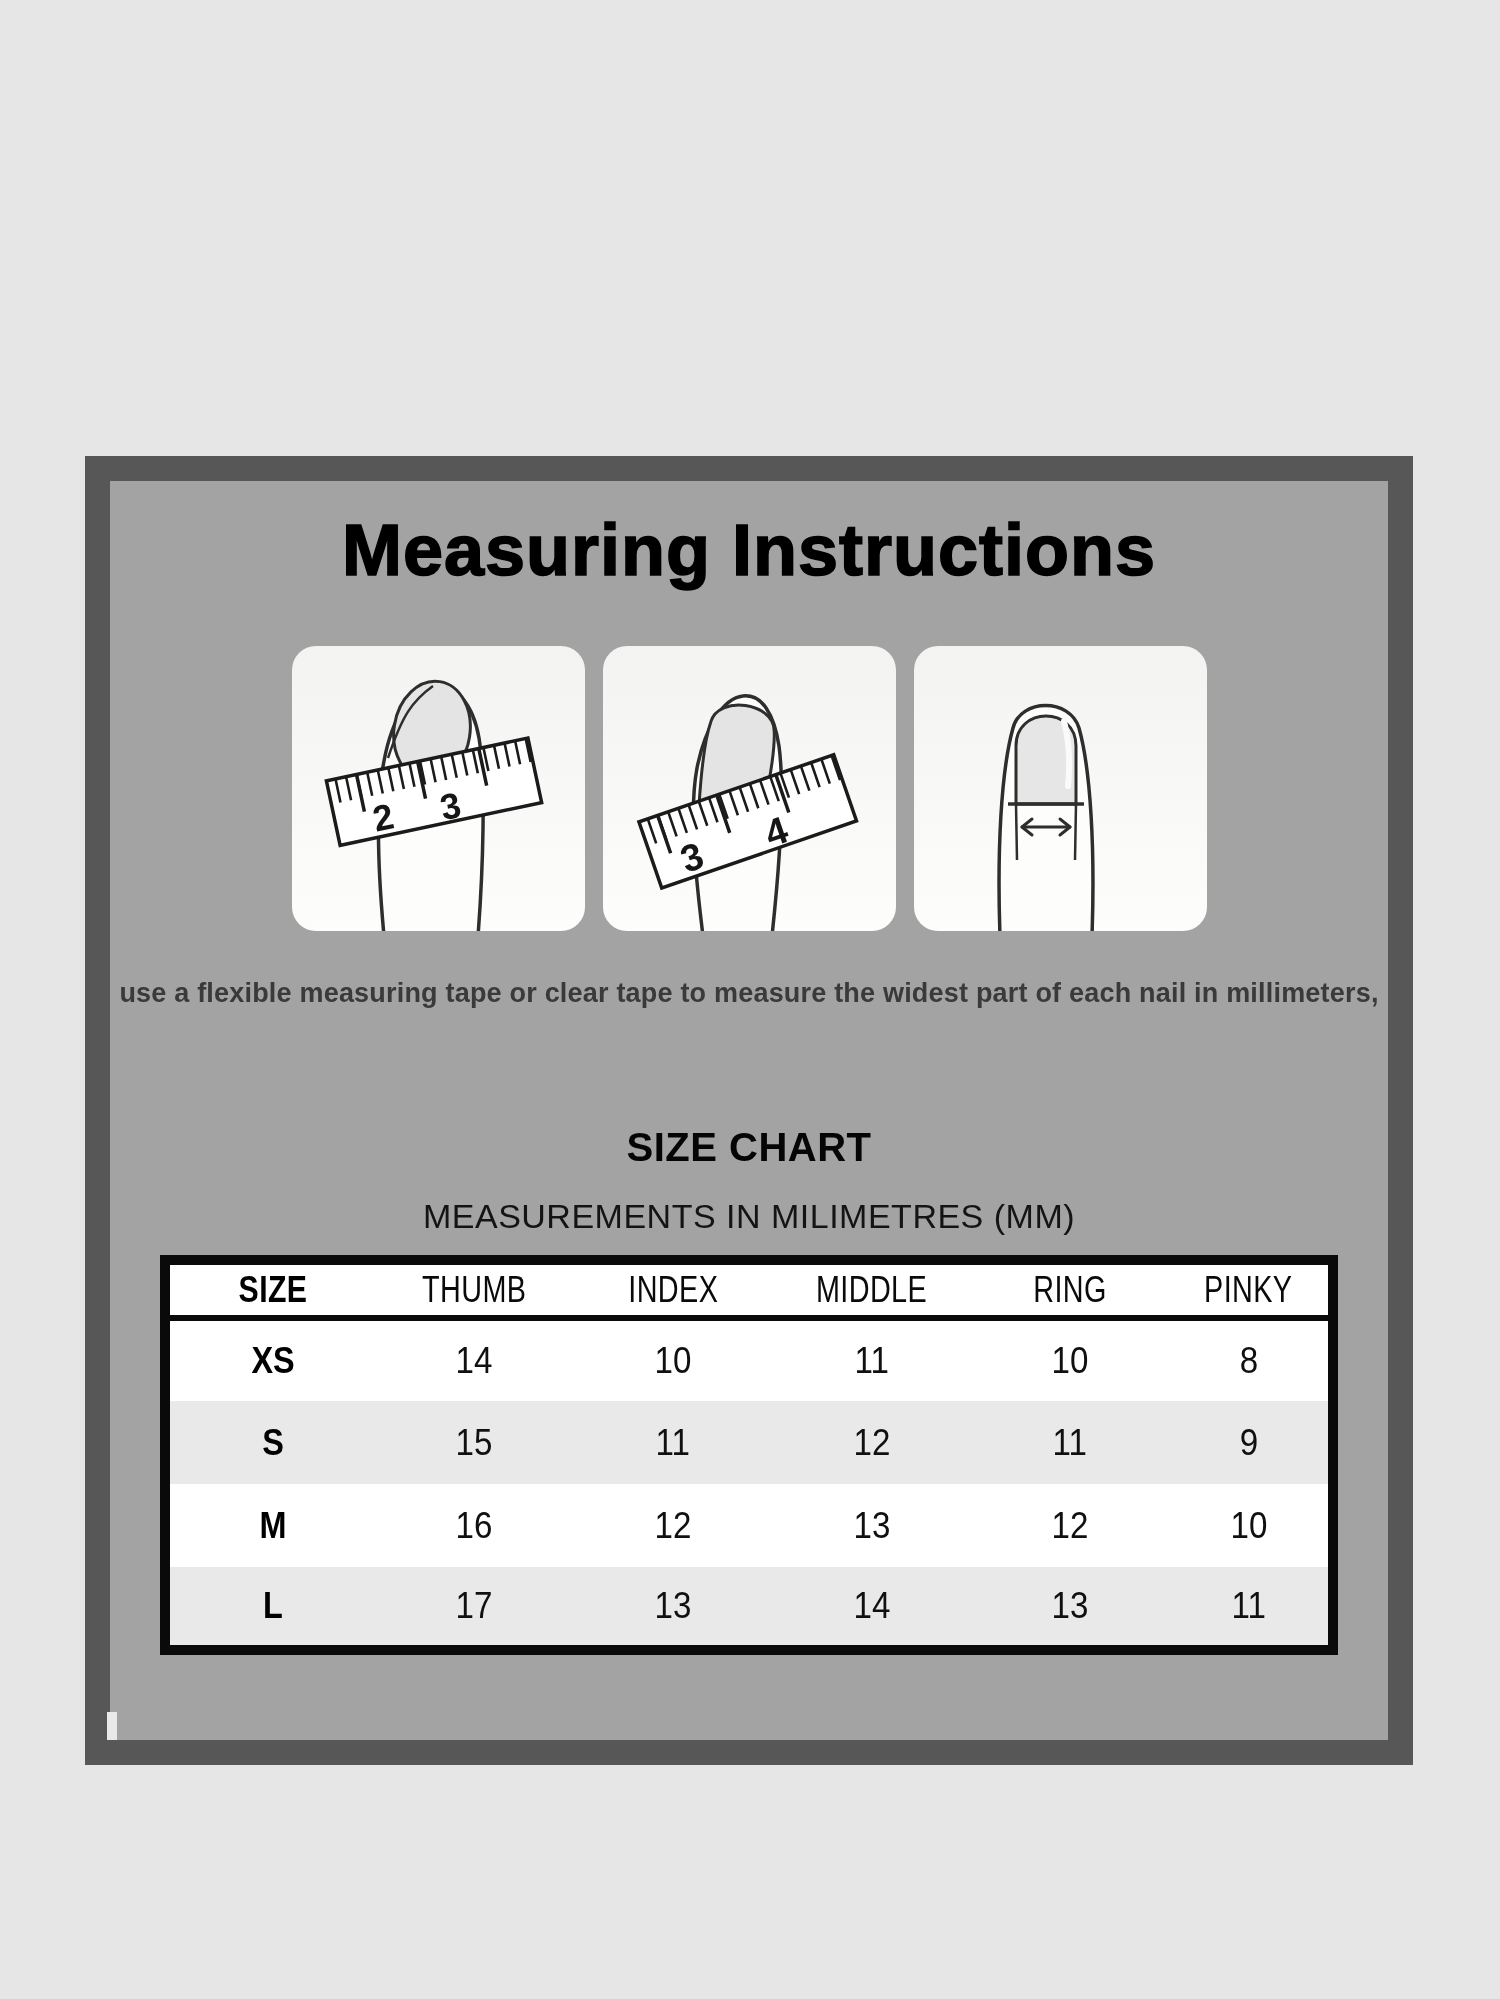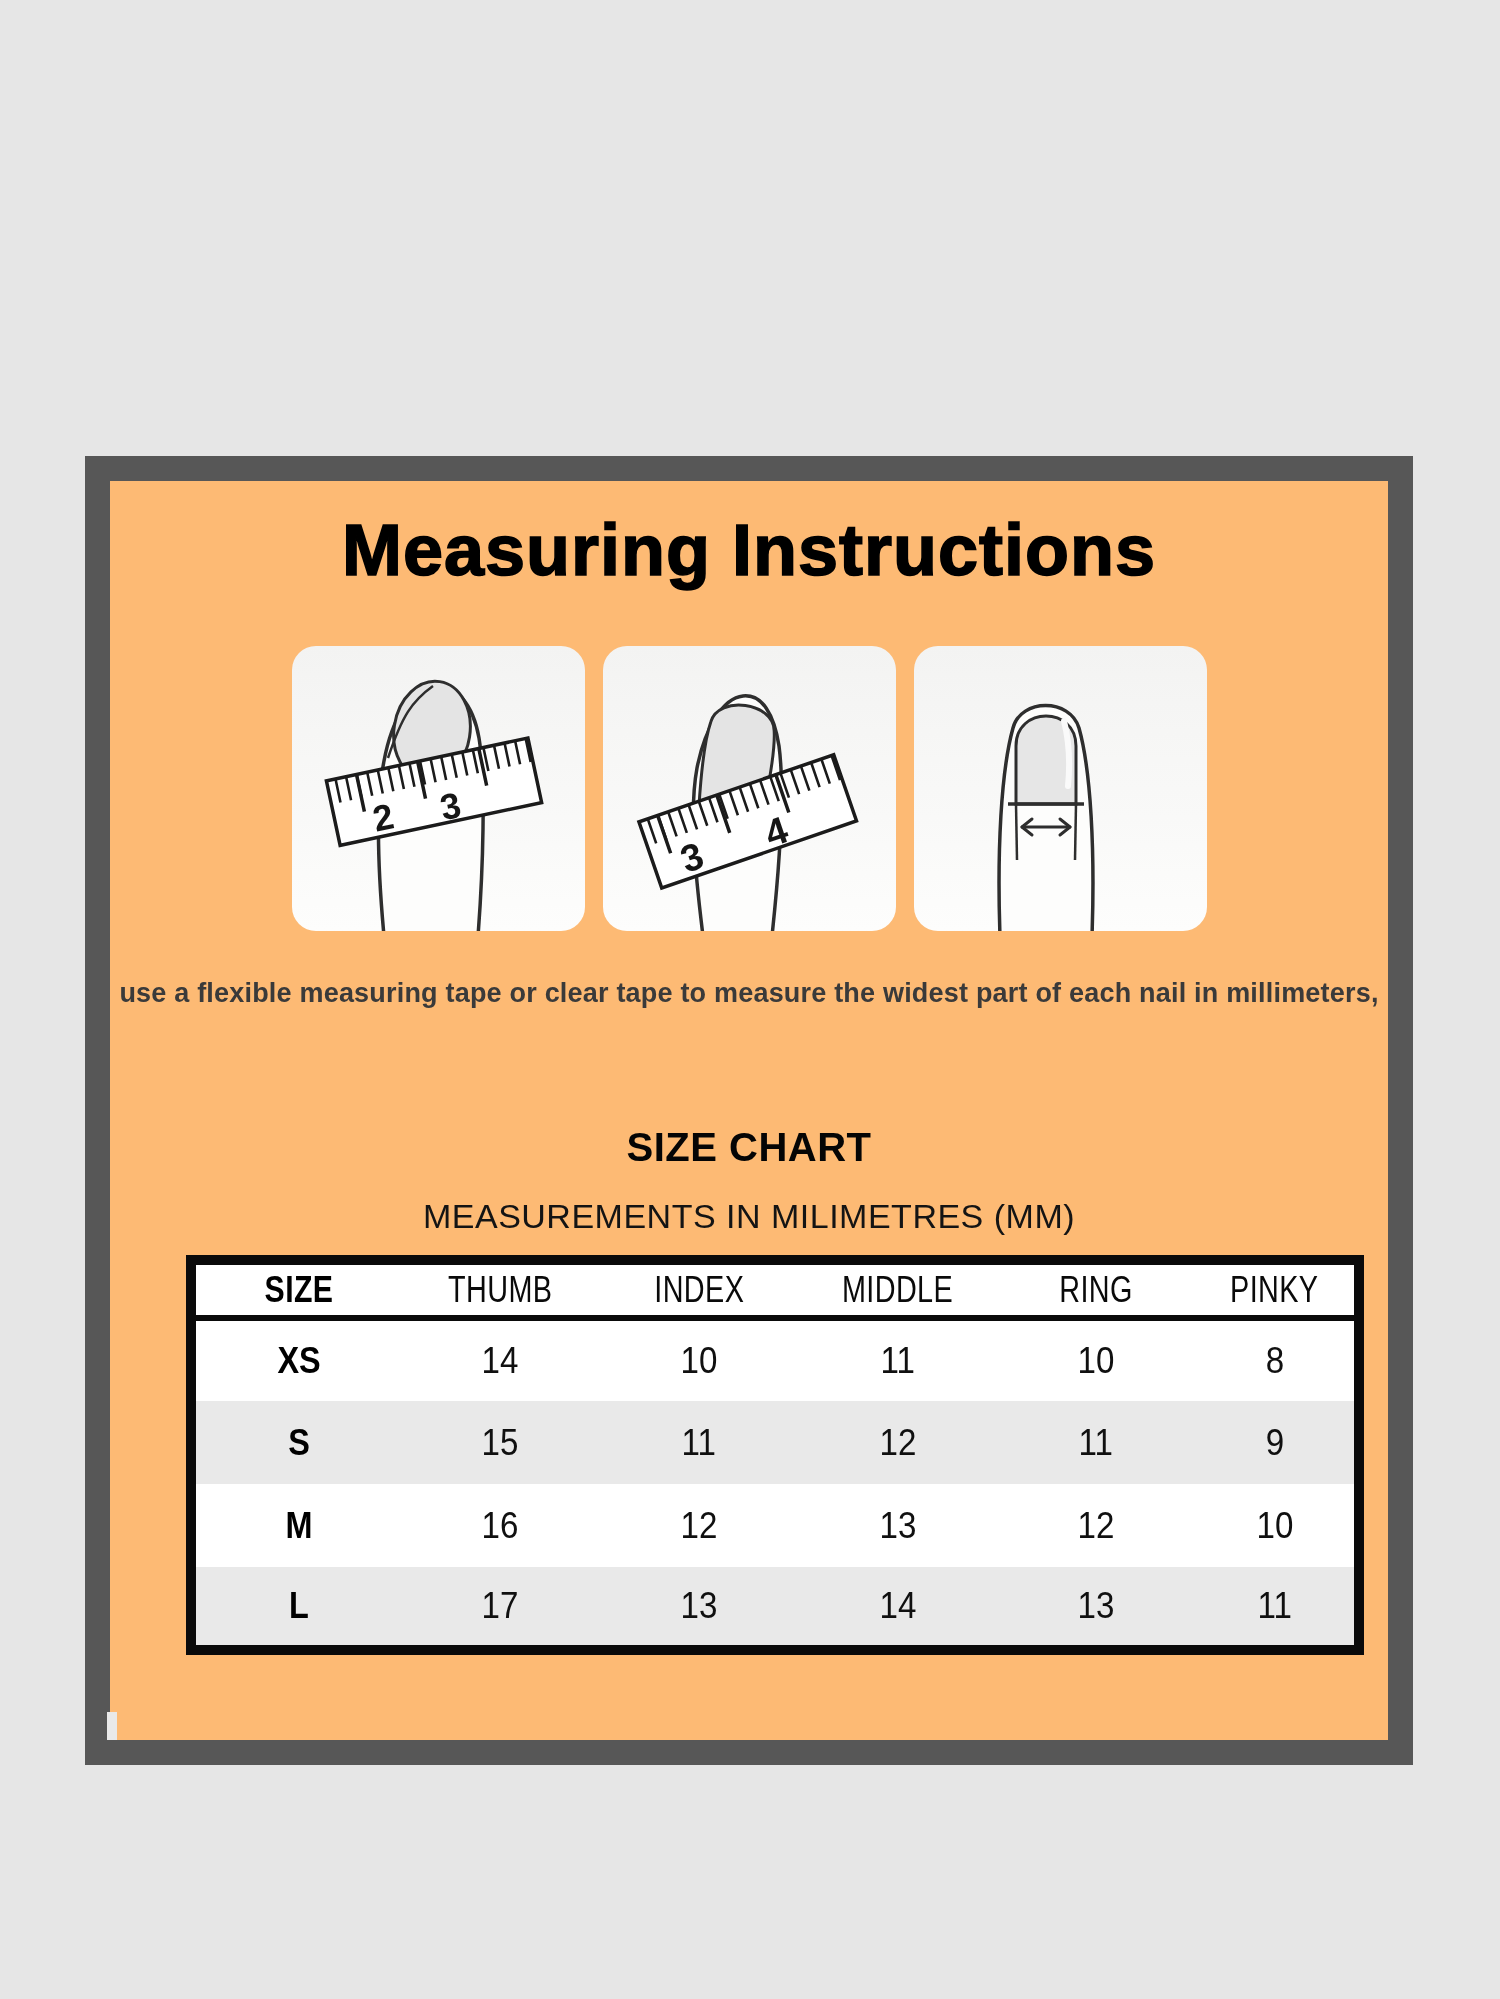--- a/index.html
+++ b/index.html
@@ -11,21 +11,21 @@
   }
   .stage{position:relative;width:1500px;height:1999px;overflow:hidden;background:#e6e6e6;}
 
   
   .frame{
     position:absolute;left:85px;top:456px;width:1328px;height:1309px;
     background:#575757;
   }
   .card{
     position:absolute;left:25px;top:25px;width:1278px;height:1259px;
-    background:#fdba74;
+    background:#a3a3a3;
   }
   
   .notch{position:absolute;left:-3px;top:1231px;width:10px;height:28px;background:#e9e9e9;}
 
   .title{
     position:absolute;top:28px;left:0;width:100%;
     text-align:center;
     font-size:72px;font-weight:bold;letter-spacing:1px;color:#000;
     -webkit-text-stroke:1.6px #000;
     white-space:nowrap;
@@ -54,21 +54,21 @@
     text-align:center;
     font-size:40px;font-weight:bold;color:#050505;letter-spacing:0.5px;
   }
   .sc-sub{
     position:absolute;top:716px;left:0;width:100%;
     text-align:center;
     font-size:34px;color:#141414;letter-spacing:0.5px;
   }
 
   table.size-table{
-    position:absolute;top:774px;left:76px;width:1178px;
+    position:absolute;top:774px;left:50px;width:1178px;
     border-collapse:collapse;table-layout:fixed;
     border:10px solid #0a0a0a;
     background:#ffffff;
   }
   table.size-table thead tr{height:58px;}
   table.size-table thead th{
     border-bottom:6px solid #0a0a0a;
     font-weight:normal;padding:0;vertical-align:middle;text-align:center;
     background:#ffffff;
   }

